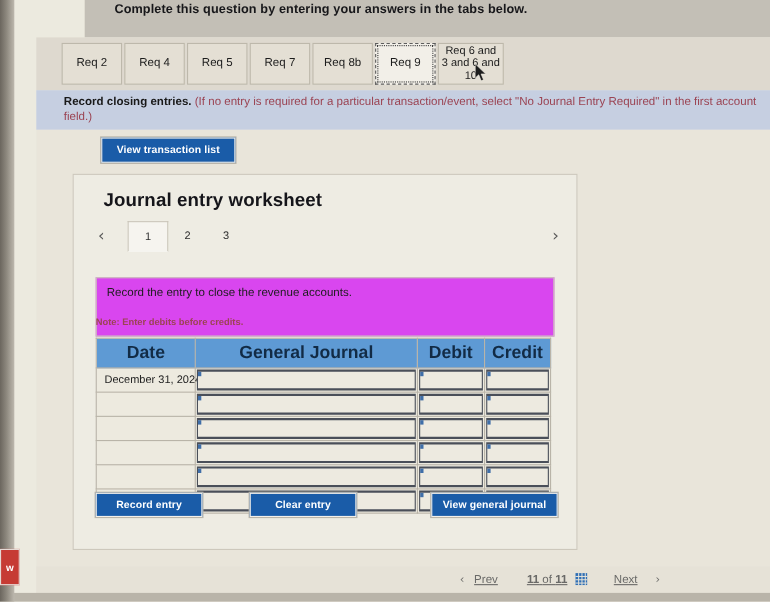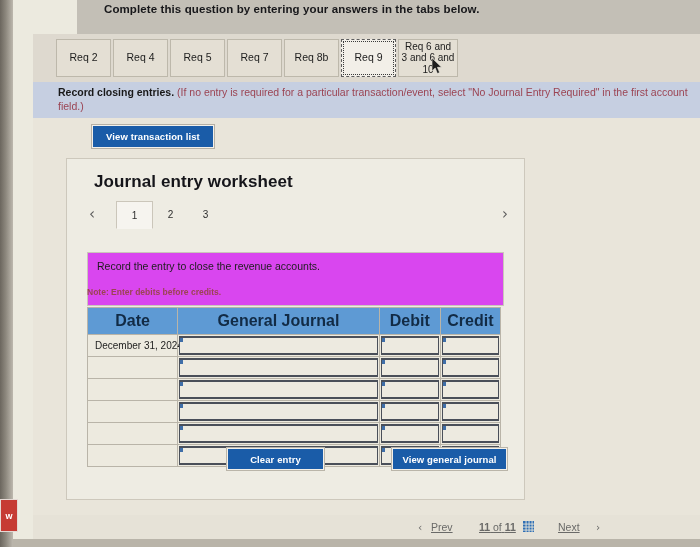--- a/index.html
+++ b/index.html
@@ -381,20 +381,21 @@
                 <div class="inp"></div>
               </td>
             <td>
                 <div class="inp"></div>
               </td>
           </tr>
         </tbody>
       </table>
 
       <div class="actions">
+        <div class="abtn b1">Record entry</div>
         <div class="abtn b3">View general journal</div>
         <div class="abtn b2">Clear entry</div>
       </div>
 
     </div>
 
     <div class="footer">
       <div class="fitem f-prev-arrow">‹</div>
       <div class="fitem f-prev">Prev</div>
       <div class="fitem f-count"><span>11</span> <span class="small">of</span> <span>11</span></div>

